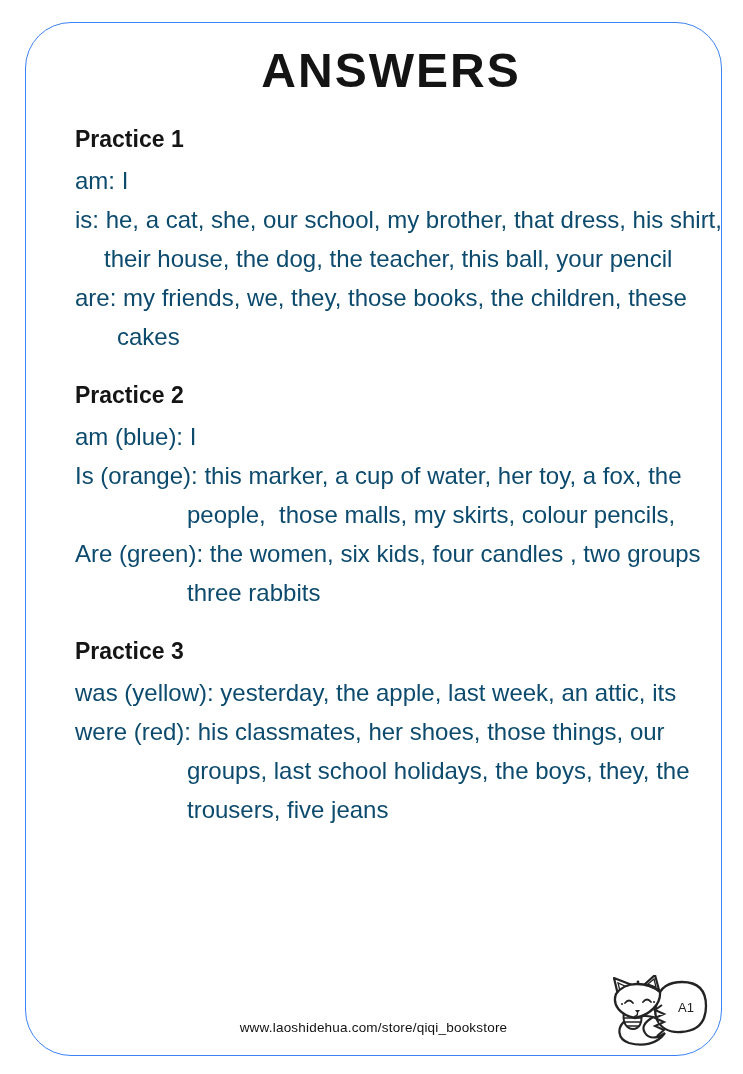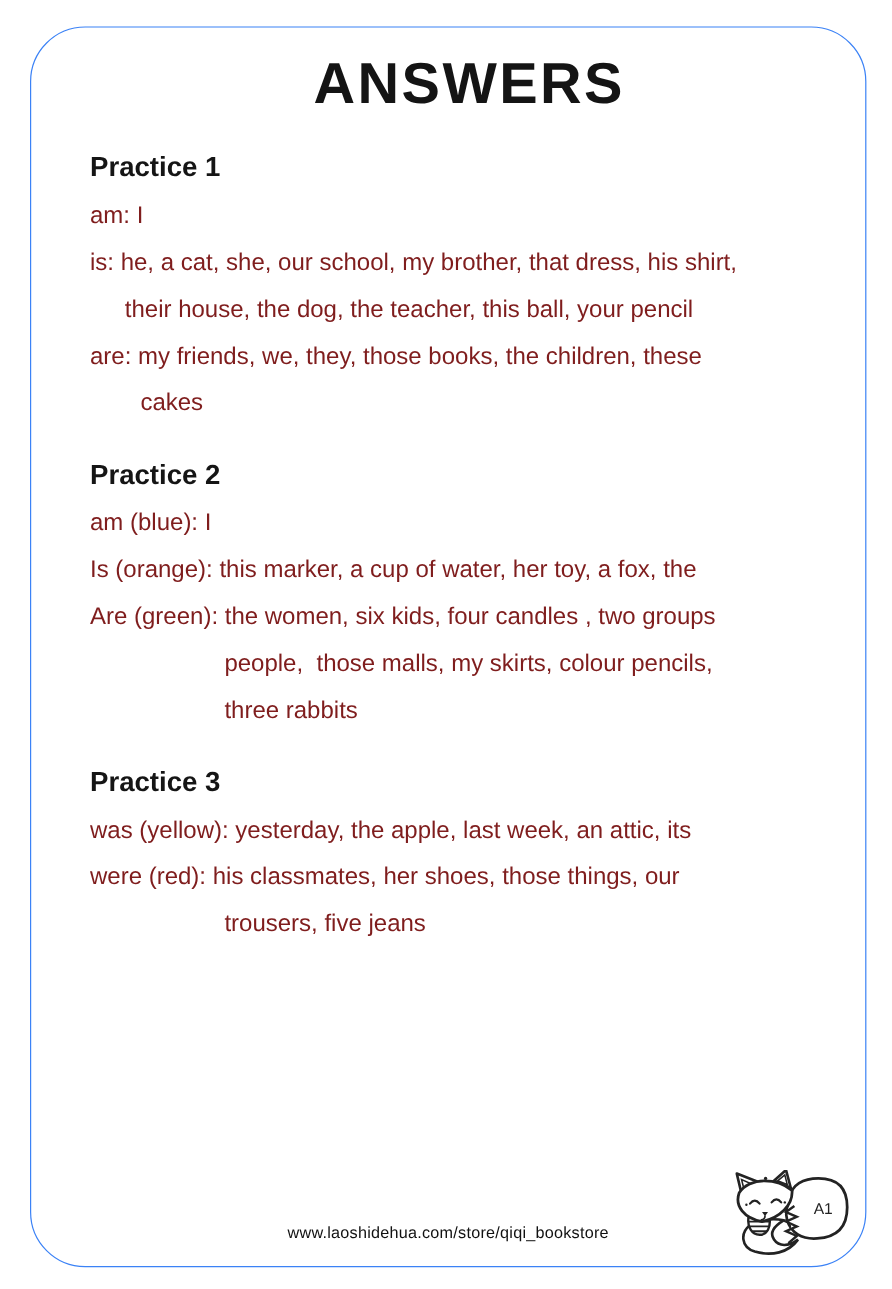--- a/index.html
+++ b/index.html
@@ -37,24 +37,24 @@
   }
   .section { margin-top: 28px; }
   .section.gap { margin-top: 26px; }
   h2.practice-heading {
     margin: 0 0 8px 0;
     font-size: 23px;
     font-weight: 700;
     color: #151515;
   }
   .line {
-    font-size: 20px;
+    font-size: 24px;
     line-height: 39px;
     white-space: pre;
-    color: #7f1d1d;
+    color: #0c4a6e;
   }
   .i29  { padding-left: 29px; }
   .i42  { padding-left: 42px; }
   .i95  { padding-left: 95px; }
   .i112 { padding-left: 112px; }
   .i122 { padding-left: 122px; }
   .footer-url {
     position: absolute;
     left: 0;
     right: 0;
@@ -88,29 +88,30 @@
       <div class="line">is: he, a cat, she, our school, my brother, that dress, his shirt,</div>
       <div class="line i29">their house, the dog, the teacher, this ball, your pencil</div>
       <div class="line">are: my friends, we, they, those books, the children, these</div>
       <div class="line i42">cakes</div>
     </div>
 
     <div class="section gap">
       <h2 class="practice-heading">Practice 2</h2>
       <div class="line">am (blue): I</div>
       <div class="line">Is (orange): this marker, a cup of water, her toy, a fox, the</div>
+      <div class="line i112">people,  those malls, my skirts, colour pencils,</div>
       <div class="line">Are (green): the women, six kids, four candles , two groups</div>
-      <div class="line i112">people,  those malls, my skirts, colour pencils,</div>
       <div class="line i112">three rabbits</div>
     </div>
 
     <div class="section gap">
       <h2 class="practice-heading">Practice 3</h2>
       <div class="line">was (yellow): yesterday, the apple, last week, an attic, its</div>
       <div class="line">were (red): his classmates, her shoes, those things, our</div>
+      <div class="line i112">groups, last school holidays, the boys, they, the</div>
       <div class="line i112">trousers, five jeans</div>
     </div>
 
   </div>
 
   <div class="footer-url">www.laoshidehua.com/store/qiqi_bookstore</div>
 
   <div class="fox">
     <svg viewBox="0 0 102 74">
 

